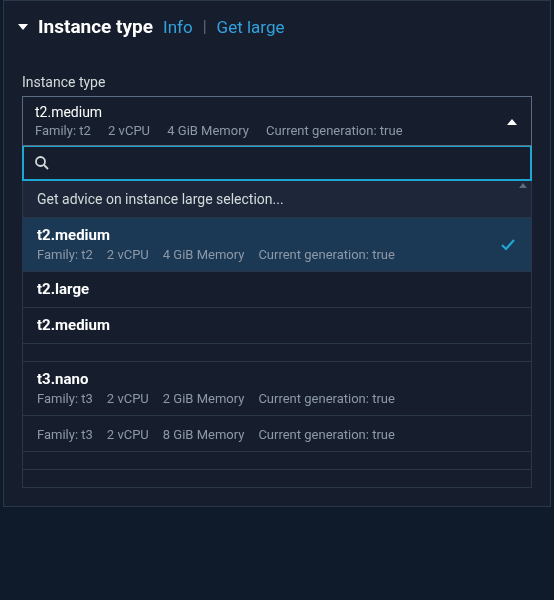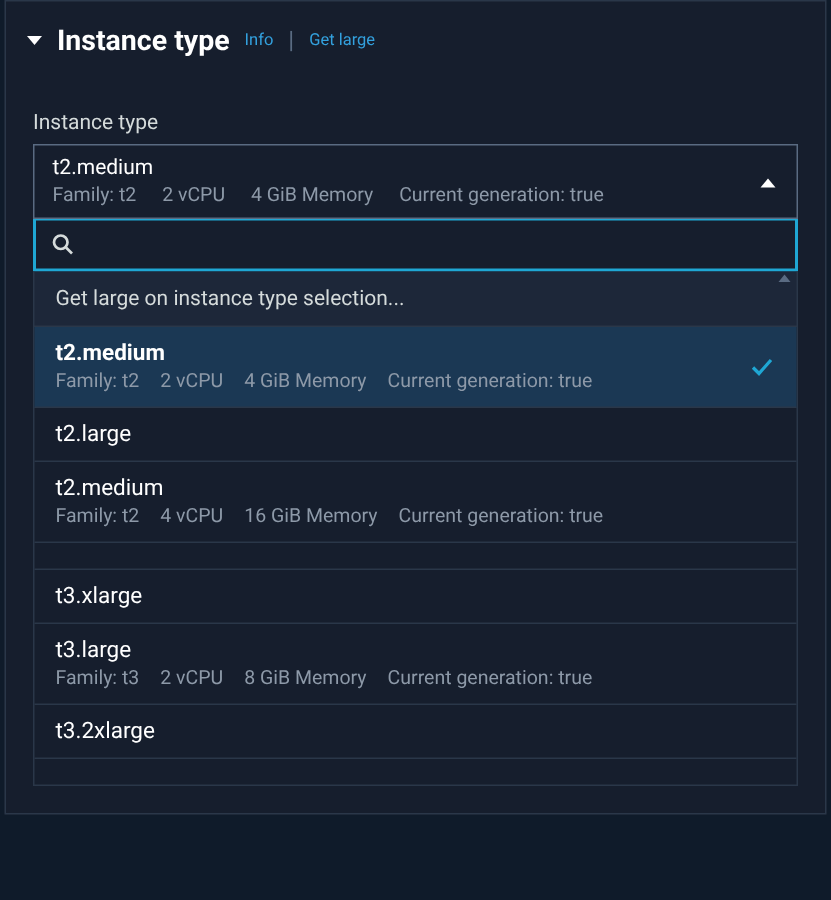--- a/index.html
+++ b/index.html
@@ -26,21 +26,21 @@
       width: 0; height: 0;
       border-left: 5px solid transparent;
       border-right: 5px solid transparent;
       border-top: 6px solid #fff;
     }
     .panel-title {
       color: #fff;
       font-size: 19px;
       font-weight: 700;
     }
-    .link { color: #33a1de; font-size: 11px; cursor: pointer; }
+    .link { color: #33a1de; font-size: 17px; cursor: pointer; }
     .sep { color: #5a6b82; }
     .inner {
       padding: 2px 18px 18px 18px;
     }
     .field-label {
       color: #d5dbdb;
       font-size: 14px;
       margin: 20px 0 6px 0;
     }
     .dropdown-trigger {
@@ -101,21 +101,21 @@
     }
     .option {
       padding: 8px 14px 9px 14px;
       border-bottom: 1px solid #2a3749;
       cursor: pointer;
       position: relative;
     }
     .option:last-child { border-bottom: none; }
     .option.selected { background: #1b3854; }
     .opt-name { color: #fff; font-size: 15px; font-weight: 700; }
-    .option:not(.selected) .opt-name { font-weight: 400; }
+    .option:not(.selected) .opt-name { font-weight: 700; }
     .opt-meta { color: #8d99a8; font-size: 13px; margin-top: 3px; }
     .opt-meta span { margin-right: 14px; }
     .check {
       position: absolute; right: 14px; top: 50%; transform: translateY(-50%);
     }
   </style>
 </head>
 <body>
 
 <div class="panel">
@@ -143,47 +143,45 @@
 
     <div class="search-wrap">
       <svg width="16" height="16" viewBox="0 0 16 16">
         <circle cx="6.5" cy="6.5" r="4.5" fill="none" stroke="#d5dbdb" stroke-width="1.8"></circle>
         <line x1="10" y1="10" x2="14" y2="14" stroke="#d5dbdb" stroke-width="1.8"></line>
       </svg>
       <input type="text" value="" style="">
     </div>
 
     <div class="advice-row">
-      <span>Get large on instance type selection...</span>
+      <span>Get advice on instance large selection...</span>
       <div class="scroll-hint"></div>
     </div>
 
     <div class="options" id="options">
         <div class="option selected">
           <div class="opt-name">t2.medium</div>
           <div class="opt-meta"><span>Family: t2</span><span>2 vCPU</span><span>4 GiB Memory</span><span>Current generation: true</span></div>
           <svg width="18" height="18" viewBox="0 0 18 18" class="check">
             <path d="M3 9 L7 13 L15 4" fill="none" stroke="#1fa7d4" stroke-width="2.2"></path>
           </svg>
         </div>
         <div class="option">
           <div class="opt-name">t2.large</div>
         </div>
         <div class="option">
           <div class="opt-name">t2.medium</div>
-          <div class="opt-meta"><span>Family: t2</span><span>4 vCPU</span><span>16 GiB Memory</span><span>Current generation: true</span></div>
         </div>
         <div class="option">
         </div>
         <div class="option">
-          <div class="opt-name">t3.xlarge</div>
+          <div class="opt-name">t3.nano</div>
+          <div class="opt-meta"><span>Family: t3</span><span>2 vCPU</span><span>2 GiB Memory</span><span>Current generation: true</span></div>
         </div>
         <div class="option">
-          <div class="opt-name">t3.large</div>
           <div class="opt-meta"><span>Family: t3</span><span>2 vCPU</span><span>8 GiB Memory</span><span>Current generation: true</span></div>
         </div>
         <div class="option">
-          <div class="opt-name">t3.2xlarge</div>
         </div>
         <div class="option"></div>
       </div>
   </div>
 </div>
 
 </body></html>

